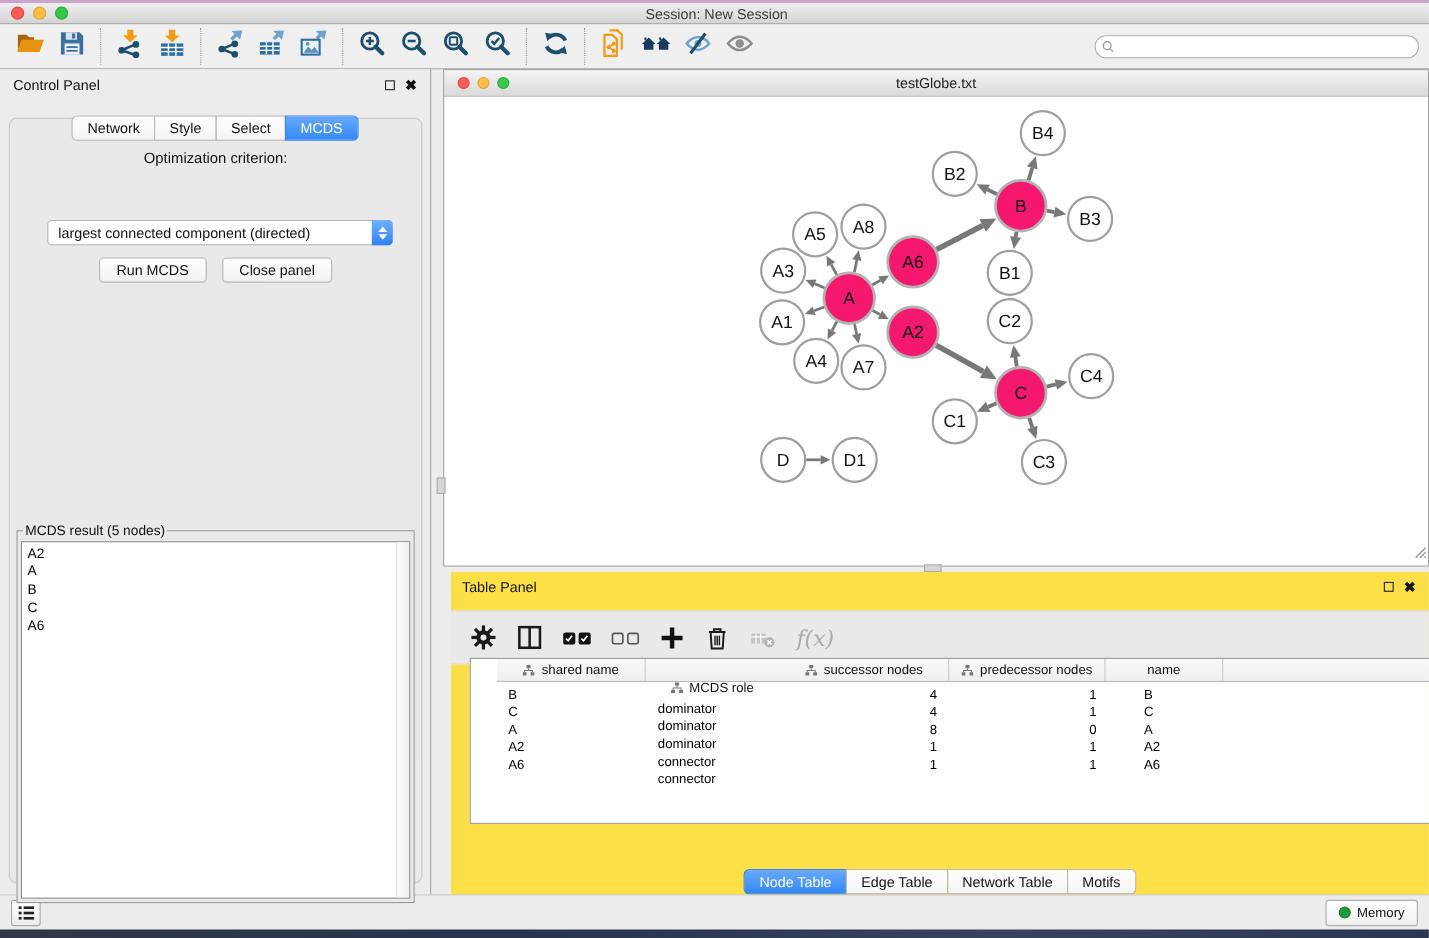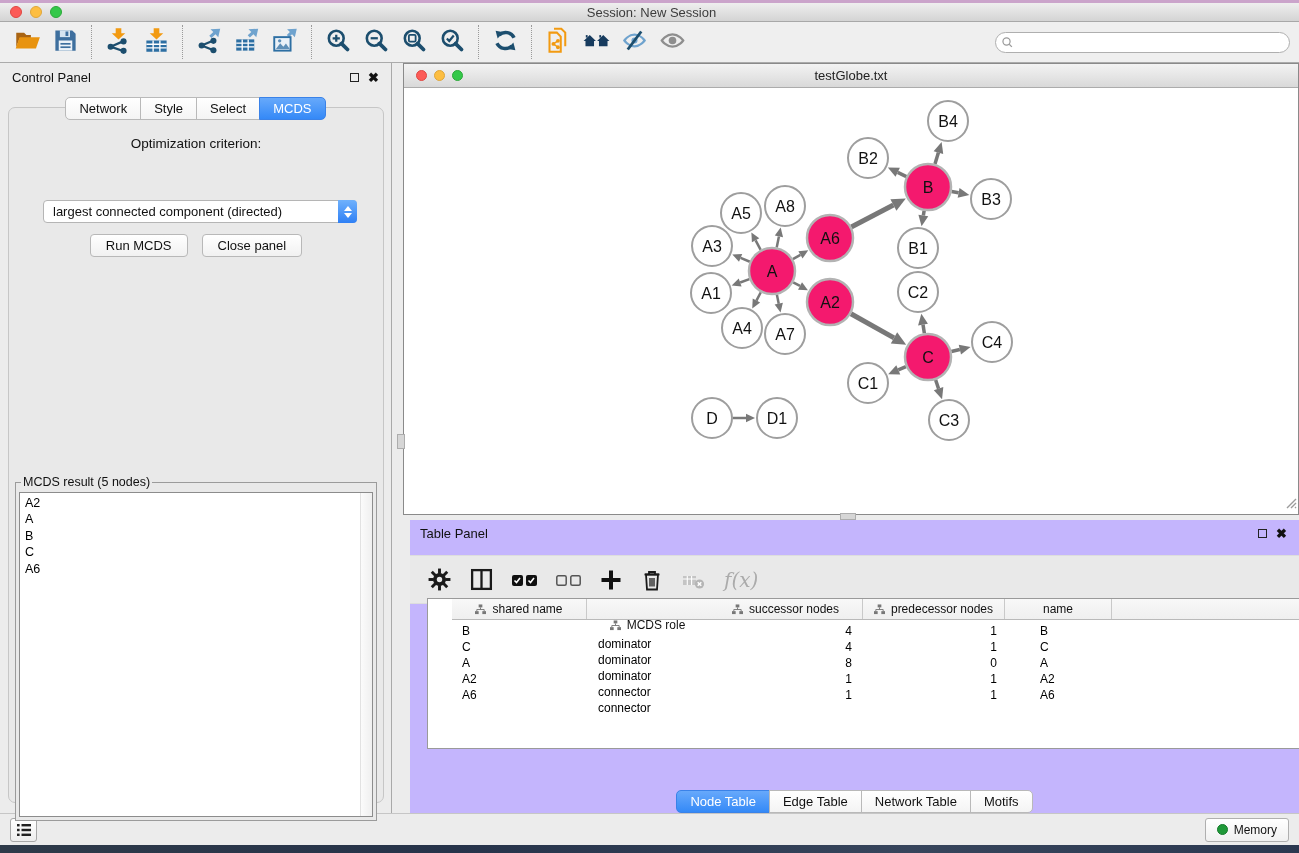--- a/index.html
+++ b/index.html
@@ -30,21 +30,21 @@
   .main { position:relative; height:750px; }
 
   
   .control-panel { position:absolute; left:0; top:0; width:392px; height:750px; border-right:1px solid #A9A9A9; background:#ECECEC; }
   .cp-header { height:28px; display:flex; align-items:center; padding:0 12px; }
   .panel-title { font-size:13px; color:#111; }
   .win-icons { margin-left:auto; display:flex; align-items:center; gap:9px; }
   .float-box { width:9px; height:9px; border:1.6px solid #222; display:inline-block; }
   .close-x { font-size:13px; font-weight:bold; color:#111; line-height:1; }
   .seg-tabs { display:inline-flex; position:relative; z-index:2; }
-  .cp-tabs-row { text-align:center; margin-top:6px; }
+  .cp-tabs-row { text-align:center; margin-top:14px; }
   .seg { border:1px solid #B9B9B9; background:linear-gradient(#FFFFFF,#F4F4F4); color:#111; font-size:13px;
          padding:3px 13px; margin-left:-1px; cursor:default; }
   .seg:first-child { border-top-left-radius:5px; border-bottom-left-radius:5px; margin-left:0; }
   .seg:last-child { border-top-right-radius:5px; border-bottom-right-radius:5px; }
   .seg.active { background:linear-gradient(#67A9FB,#3489F7); border-color:#3A82E8; color:#FFF; }
   .cp-content { position:absolute; left:8px; top:44px; width:376px; height:696px; background:#E9E9E9;
                 border:1px solid #C6C6C6; border-radius:7px; }
   .opt-label { text-align:center; margin-top:28px; font-size:13.5px; color:#111; }
   .dropdown { position:absolute; left:34px; top:92px; width:314px; height:23px; background:#FFF;
               border:1px solid #B5B5B5; border-radius:4px; display:flex; align-items:center; }
@@ -71,21 +71,21 @@
                   display:flex; align-items:center; position:relative; }
   .net-titlebar .lights { margin-left:12px; gap:7px; }
   .net-titlebar .light { width:11px; height:11px; }
   .net-titlebar .title { position:absolute; left:0; right:0; text-align:center; font-size:13px; color:#222; }
   .net-canvas { position:relative; width:894px; height:426px; background:#FFF; }
   .resize-grip { position:absolute; right:1px; bottom:1px; }
   .split-handle-v { position:absolute; left:397px; top:371px; width:8px; height:15px; background:#D6D6D6; border:1px solid #ADADAD; }
   .split-handle-h { position:absolute; left:840px; top:450px; width:16px; height:7px; background:#D6D6D6; border:1px solid #ADADAD; }
 
   
-  .table-panel { position:absolute; left:410px; top:457px; width:889px; height:293px; background:#c4b5fd; }
+  .table-panel { position:absolute; left:410px; top:457px; width:889px; height:293px; background:#fde047; }
   .tp-header { height:26px; display:flex; align-items:center; padding:0 12px 0 10px; }
   .tp-toolbar { margin:9px 0 0 0; height:49px; background:#E9E9E9; border-top:1px solid #DDD; border-bottom:1px solid #DDD;
                 display:flex; align-items:center; gap:17px; padding-left:17px; }
   .tp-tool { display:flex; align-items:center; justify-content:center; }
   .fx-label { font-family:"DejaVu Serif", serif; font-style:italic; font-size:20px; color:#ABABAB; }
   .data-table { position:absolute; left:17px; top:78px; width:878px; height:151px; background:#FFF; border:1px solid #9A9A9A; overflow:hidden;padding-left:24px; }
   .thead { display:flex; height:21px; background:linear-gradient(#F8F8F8,#EFEFEF); border-bottom:1px solid #B9B9B9; }
   .th { display:flex; align-items:center; justify-content:center; gap:6px; font-size:12px; color:#111; border-right:1px solid #C9C9C9; }
   .th:last-child { border-right:1px solid #C9C9C9; }
   .th svg { width:11px; height:11px; }

